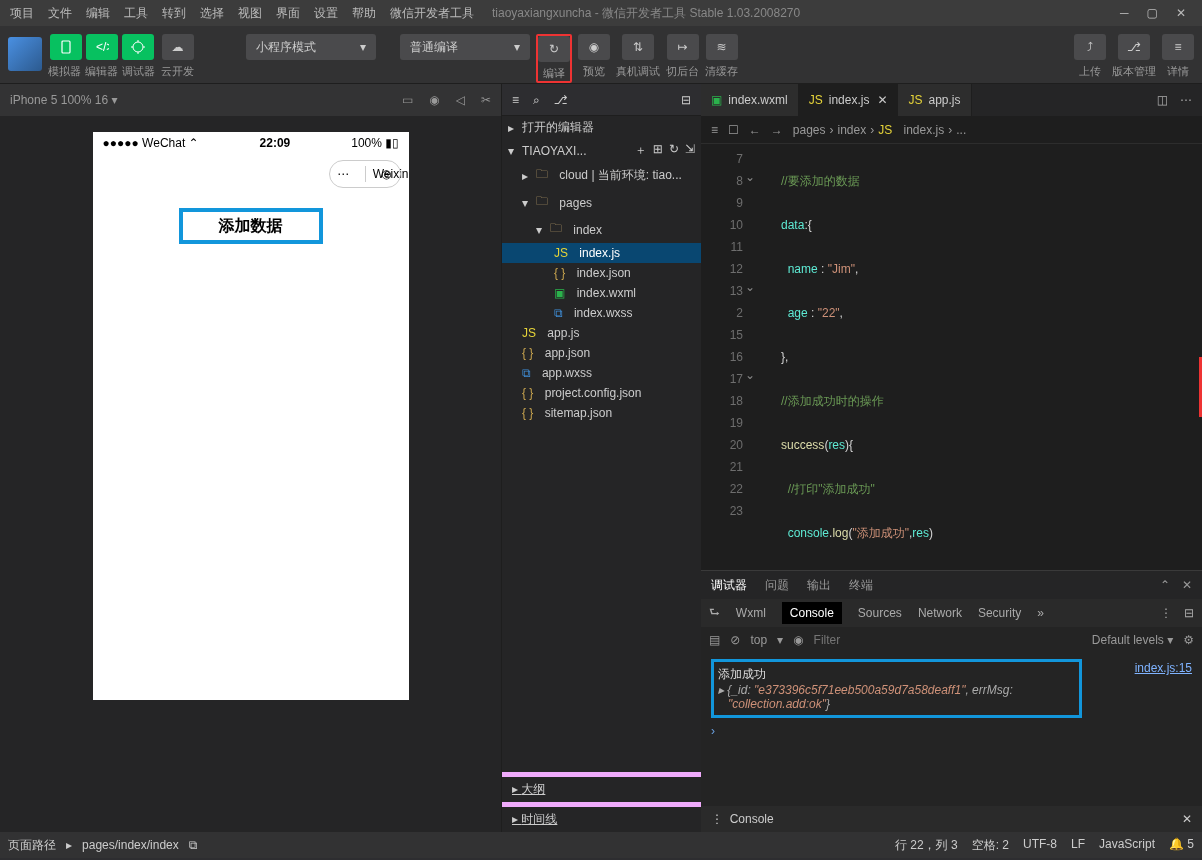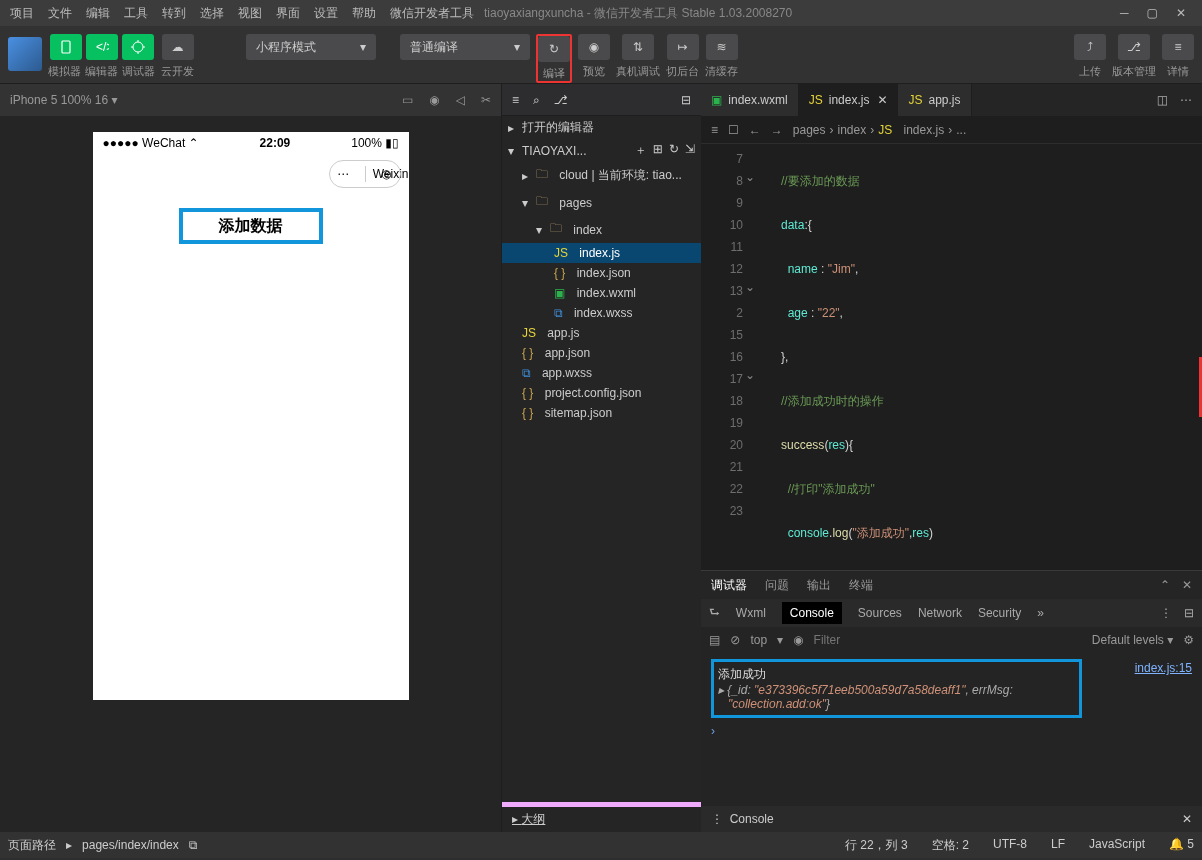--- a/index.html
+++ b/index.html
@@ -1,19 +1,19 @@
 <!DOCTYPE html>
 <html><head>
 <meta charset="utf-8">
 <style>
 *{margin:0;padding:0;box-sizing:border-box;font-family:"Microsoft YaHei",Arial,sans-serif;font-size:12px;}
 body{width:1202px;height:860px;background:#2d2d30;color:#ccc;overflow:hidden;}
 .title-bar{height:26px;background:#3c3c3c;display:flex;align-items:center;padding:0 6px;gap:6px;color:#bbb;}
 .title-bar .menu-item{padding:3px 4px;cursor:pointer;}
-.title-bar .app-title{color:#888;}
+.title-bar .app-title{margin-left:8px;color:#888;}
 .win-controls{margin-left:auto;display:flex;gap:18px;padding-right:10px;}
 .toolbar{height:58px;background:#323233;display:flex;align-items:flex-start;padding:8px 8px 0;gap:6px;border-bottom:1px solid #1e1e1e;}
 .avatar{width:34px;height:34px;background:linear-gradient(135deg,#4a90e2,#2c5a8f);border-radius:3px;margin-top:3px;}
 .btn-group{display:flex;flex-direction:column;align-items:center;gap:4px;}
 .btn-row{display:flex;gap:4px;}
 .green-btn{width:32px;height:26px;background:#07c160;border-radius:3px;display:flex;align-items:center;justify-content:center;}
 .gray-btn{width:32px;height:26px;background:#4a4a4c;border-radius:3px;display:flex;align-items:center;justify-content:center;}
 .tool-label{color:#999;font-size:11px;}
 .tool-col{display:flex;flex-direction:column;align-items:center;gap:4px;}
 .dropdown{height:26px;background:#4a4a4c;border-radius:3px;display:flex;align-items:center;padding:0 10px;color:#ccc;min-width:130px;justify-content:space-between;}
@@ -73,21 +73,21 @@
 .devtools-tabs-right{margin-left:auto;display:flex;gap:12px;}
 .console-toolbar{height:26px;background:#242424;display:flex;align-items:center;padding:0 8px;gap:10px;color:#999;}
 .console-body{flex:1;background:#242424;padding:6px 10px;font-family:Consolas,monospace;color:#ddd;position:relative;}
 .console-highlight{border:3px solid #1296db;padding:4px;margin-right:110px;}
 .console-body .str{color:#ce9178;font-style:italic;}
 .console-body .obj{color:#aaa;font-style:italic;}
 .console-src{position:absolute;right:10px;top:8px;color:#7fb3ff;text-decoration:underline;}
 .console-drawer{height:26px;background:#2a2a2a;display:flex;align-items:center;padding:0 10px;color:#ccc;}
 .console-drawer .spacer{margin-left:auto;}
 .bottom-bar{height:26px;background:#323233;display:flex;align-items:center;padding:0 8px;color:#ccc;gap:10px;}
-.bottom-bar .status-right{margin-left:auto;display:flex;gap:24px;}
+.bottom-bar .status-right{margin-left:auto;display:flex;gap:14px;}
 svg{display:block;}
 </style>
 </head>
 <body>
 
 <div class="title-bar">
   <span class="menu-item">项目</span>
   <span class="menu-item">文件</span>
   <span class="menu-item">编辑</span>
   <span class="menu-item">工具</span>
@@ -270,20 +270,21 @@
       <div class="tree-item" style="padding-left:52px"><span class="icon-json">{ }</span>&nbsp;<span>index.json</span></div>
       <div class="tree-item" style="padding-left:52px"><span class="icon-wxml">▣</span>&nbsp;<span>index.wxml</span></div>
       <div class="tree-item" style="padding-left:52px"><span class="icon-wxss">⧉</span>&nbsp;<span>index.wxss</span></div>
       <div class="tree-item" style="padding-left:20px"><span class="icon-js">JS</span>&nbsp;<span>app.js</span></div>
       <div class="tree-item" style="padding-left:20px"><span class="icon-json">{ }</span>&nbsp;<span>app.json</span></div>
       <div class="tree-item" style="padding-left:20px"><span class="icon-wxss">⧉</span>&nbsp;<span>app.wxss</span></div>
       <div class="tree-item" style="padding-left:20px"><span class="icon-json">{ }</span>&nbsp;<span>project.config.json</span></div>
       <div class="tree-item" style="padding-left:20px"><span class="icon-json">{ }</span>&nbsp;<span>sitemap.json</span></div>
     </div>
     <div class="outline-sec">▸ <span>大纲</span></div>
+    <div class="outline-sec">▸ <span>时间线</span></div>
   </div>
 
   <div class="editor-panel">
     <div class="editor-tabs">
       <div class="editor-tab">
           <span class="icon-wxml">▣</span>
           <span>index.wxml</span>
         </div>
       <div class="editor-tab active">
           <span class="icon-js">JS</span>

